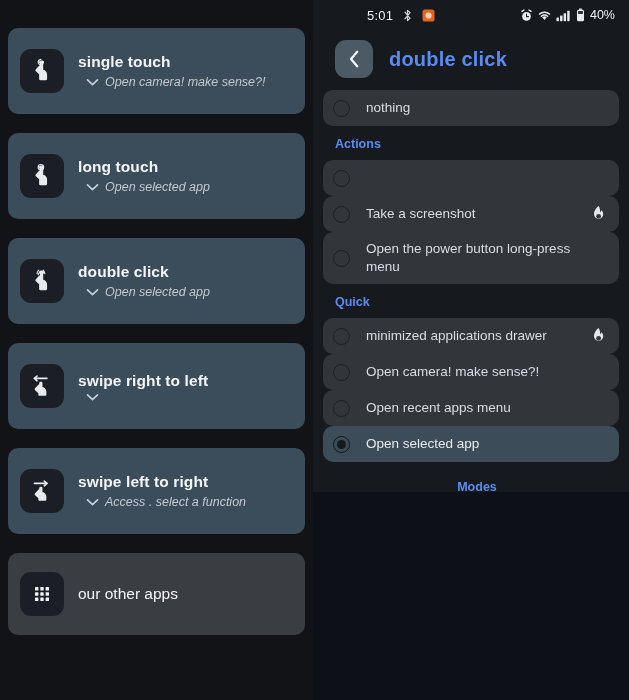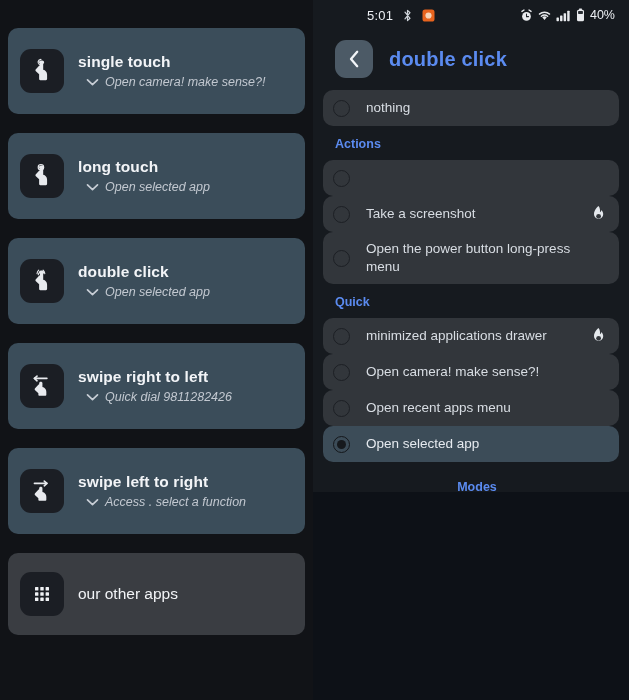--- a/index.html
+++ b/index.html
@@ -224,21 +224,20 @@
           <path d="M5.0 5.0H16.5" stroke="#e8eaee" stroke-width="1.5" stroke-linecap="round"></path>
           <path d="M7.4 2.8L5.0 5.0L7.4 7.2" fill="none" stroke="#e8eaee" stroke-width="1.5" stroke-linecap="round" stroke-linejoin="round"></path>
         </svg>
       </div>
       <div class="gesture-text">
         <div class="gesture-title">swipe right to left</div>
         <div class="gesture-sub-row">
           <svg class="chev" width="13" height="9" viewBox="0 0 13 9">
               <path d="M1.5 1.8L6.5 6.6L11.5 1.8" fill="none" stroke="#c8ced6" stroke-width="1.7" stroke-linecap="round" stroke-linejoin="round"></path>
             </svg>
-          <div class="gesture-sub">Quick dial 9811282426</div>
         </div>
       </div>
     </div>
 
     <div class="gesture-card">
       <div class="icon-tile">
         <svg width="26" height="26" viewBox="0 0 24 24">
           <path d="M11 8.0c-.9 0-1.6.5-1.6 1.3v1.1c-.3.12-.56.3-.78.53l-3.0 3.1c-.5.52-.5 1.35.02 1.86l3.0 2.9v1.2c0 .6.48 1.1 1.08 1.1h5.2c.6 0 1.08-.5 1.08-1.1v-2.6c0-2.5-1.5-4.1-3.6-4.55V9.3c0-.8-.7-1.3-1.4-1.3z" fill="#e8eaee"></path>
           <path d="M5.0 5.0H16.5" stroke="#e8eaee" stroke-width="1.5" stroke-linecap="round"></path>
           <path d="M14.1 2.8L16.5 5.0L14.1 7.2" fill="none" stroke="#e8eaee" stroke-width="1.5" stroke-linecap="round" stroke-linejoin="round"></path>

